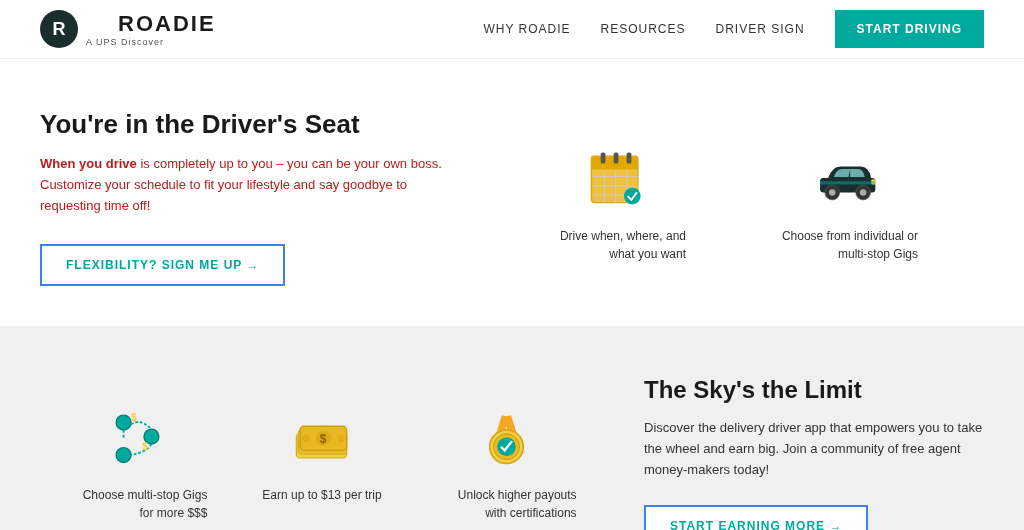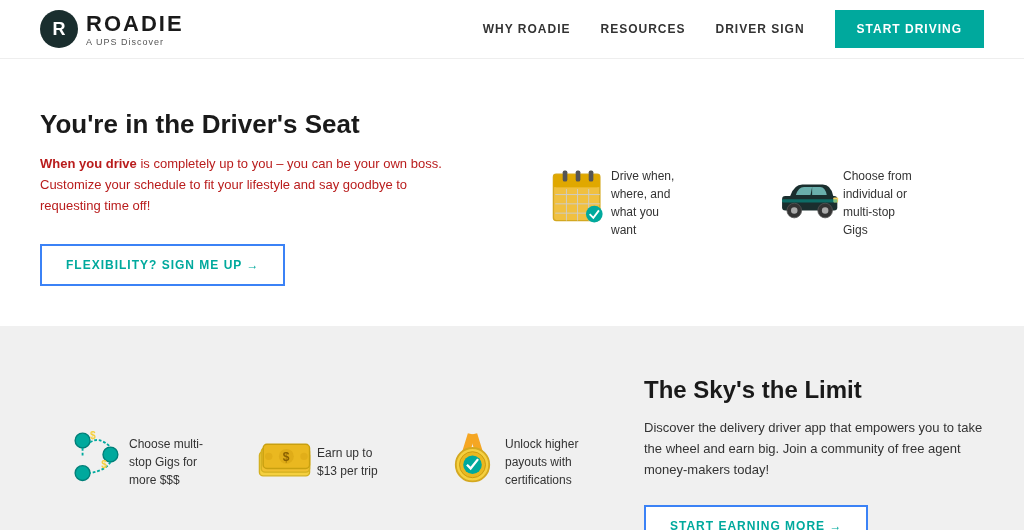--- a/index.html
+++ b/index.html
@@ -33,34 +33,35 @@
     }
     .logo-text-area {
       display: flex;
       flex-direction: column;
     }
     .logo-brand {
       font-weight: 900;
       font-size: 22px;
       letter-spacing: 2px;
       color: #1a1a1a;
+      margin-left: 32px;
     }
     .logo-sub {
       font-size: 9px;
       color: #555;
       letter-spacing: 1px;
     }
     .nav {
       display: flex;
       align-items: center;
       gap: 30px;
     }
     .nav-link {
       font-size: 12px;
-      font-weight: 700;
+      font-weight: 400;
       letter-spacing: 1px;
       color: #333;
       text-decoration: none;
       cursor: pointer;
     }
     .nav-cta {
       background: #00a99d;
       color: #fff;
       padding: 12px 22px;
       font-size: 12px;
@@ -114,23 +115,23 @@
 
     .section1-right {
       flex: 1;
       display: flex;
       justify-content: space-around;
       align-items: flex-start;
       padding-top: 10px;
     }
     .feature-item {
       display: flex;
-      flex-direction: row;
-      align-items: center;
-      text-align: left;
+      flex-direction: column;
+      align-items: center;
+      text-align: right;
       max-width: 140px;
     }
     .feature-icon {
       width: 70px;
       height: 70px;
       margin-bottom: 14px;
       display: flex;
       align-items: center;
       justify-content: center;
     }

